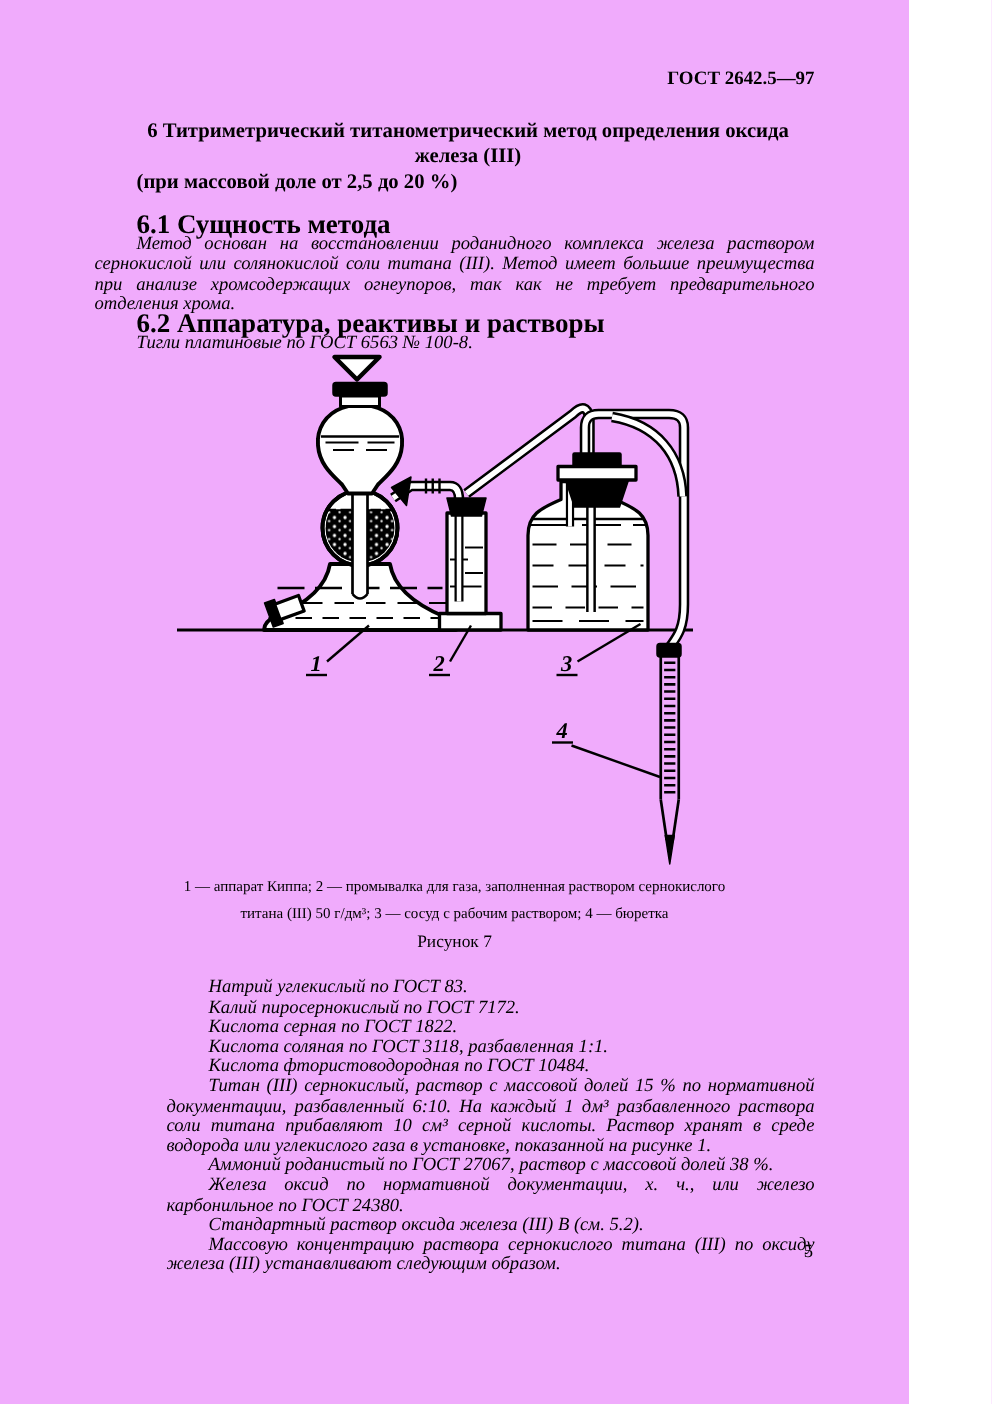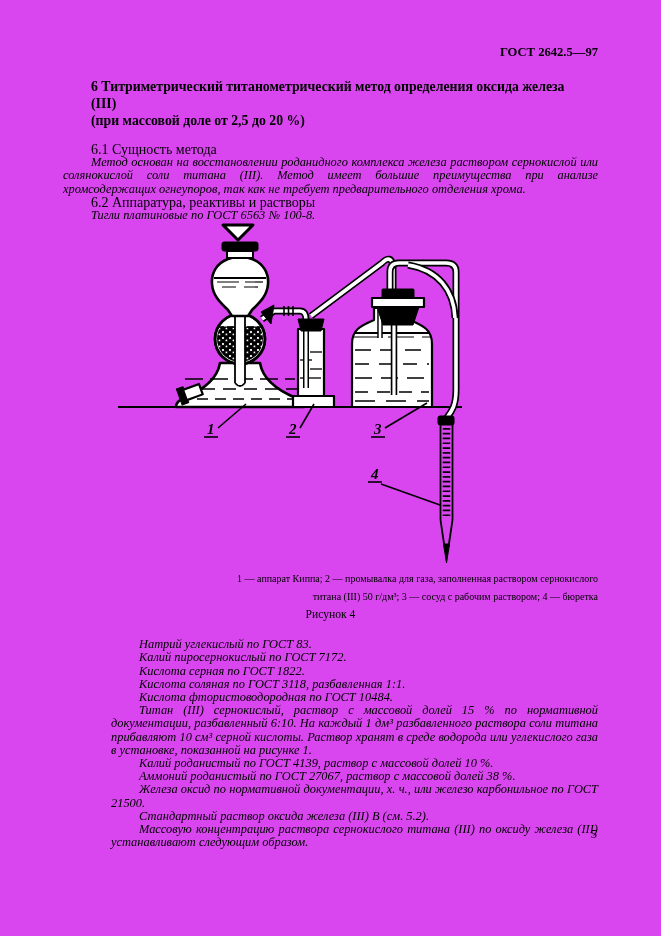--- a/index.html
+++ b/index.html
@@ -1,43 +1,43 @@
 <!DOCTYPE html>
 <html lang="ru"><head>
 <meta charset="utf-8">
 <style>
   html,body{margin:0;padding:0;background:#fff;}
   .page{
-    position:relative;width:661px;height:936px;background:#d946ef;color:#000;
+    position:relative;width:606px;height:936px;background:#f0abfc;color:#000;
     font-family:"Liberation Serif","DejaVu Serif",serif;
     padding:46px 63px 0 63px;box-sizing:border-box;overflow:hidden;
   }
   .doc-header{text-align:right;font-weight:bold;font-size:12.6px;line-height:13px;}
   .doc-title{margin-top:19px;padding-left:28px;padding-right:10px;
     font-weight:bold;font-size:13.8px;line-height:17px;}
-  .sec-heading{margin:0;font-weight:normal;font-size:14px;line-height:13.2px;text-indent:28px;}
+  .sec-heading{margin:0;font-weight:bold;font-size:18px;line-height:13.2px;text-indent:28px;}
   .mt14{margin-top:14px;}
   p.body-line{margin:0;font-size:12.4px;line-height:13.2px;text-align:justify;text-indent:28px;font-style:italic;}
   .figure-block{margin-top:0;}
   .figure-block svg{display:block;margin-left:-3px;}
   .fig-caption{margin-top:2px;text-align:center;font-size:10px;line-height:18px;}
-  .fig-caption .cap-line{display:block;text-align:right;}
+  .fig-caption .cap-line{display:block;}
   .fig-label{margin-top:2px;text-align:center;font-size:11.6px;line-height:13px;}
   .reagents{margin-top:17px;margin-left:48px;}
   .page-number{position:absolute;top:827px;right:64px;font-size:12.4px;}
 </style>
 </head>
 <body>
 
 <div class="page">
 
   <div class="doc-header">ГОСТ 2642.5—97</div>
 
   <div class="doc-title">
-    <span style="display:block;">6 Титриметрический титанометрический метод определения оксида железа (III)</span>
+    <span style="display:block;text-align:center;">6 Титриметрический титанометрический метод определения оксида железа (III)</span>
     <span style="display:block;">(при массовой доле от 2,5 до 20 %)</span>
   </div>
 
   <p class="sec-heading mt14">6.1 Сущность метода</p>
   <p class="body-line">Метод основан на восстановлении роданидного комплекса железа раствором сернокислой или солянокислой соли титана (III). Метод имеет большие преимущества при анализе хромсодержащих огнеупоров, так как не требует предварительного отделения хрома.</p>
 
   <p class="sec-heading">6.2 Аппаратура, реактивы и растворы</p>
   <p class="body-line">Тигли платиновые по ГОСТ 6563 № 100-8.</p>
 
   <div class="figure-block">
@@ -163,32 +163,31 @@
         <line x1="321" y1="262" x2="380" y2="283" stroke="#000" stroke-width="1.6"></line>
         <text x="311" y="257">4</text>
         <line x1="308" y1="260" x2="322" y2="260" stroke="#000" stroke-width="1.6"></line>
       </g>
     </svg>
 
     <div class="fig-caption">
       <span class="cap-line">1 — аппарат Киппа; 2 — промывалка для газа, заполненная раствором сернокислого</span>
       <span class="cap-line">титана (III) 50 г/дм³; 3 — сосуд с рабочим раствором; 4 — бюретка</span>
     </div>
-    <div class="fig-label">Рисунок 4</div>
+    <div class="fig-label">Рисунок 7</div>
   </div>
 
   <div class="reagents">
     <p class="body-line">Натрий углекислый по ГОСТ 83.</p>
     <p class="body-line">Калий пиросернокислый по ГОСТ 7172.</p>
     <p class="body-line">Кислота серная по ГОСТ 1822.</p>
     <p class="body-line">Кислота соляная по ГОСТ 3118, разбавленная 1:1.</p>
     <p class="body-line">Кислота фтористоводородная по ГОСТ 10484.</p>
     <p class="body-line">Титан (III) сернокислый, раствор с массовой долей 15 % по нормативной документации, разбавленный 6:10. На каждый 1 дм³ разбавленного раствора соли титана прибавляют 10 см³ серной кислоты. Раствор хранят в среде водорода или углекислого газа в установке, показанной на рисунке 1.</p>
-    <p class="body-line">Калий роданистый по ГОСТ 4139, раствор с массовой долей 10 %.</p>
     <p class="body-line">Аммоний роданистый по ГОСТ 27067, раствор с массовой долей 38 %.</p>
-    <p class="body-line">Железа оксид по нормативной документации, х. ч., или железо карбонильное по ГОСТ 21500.</p>
+    <p class="body-line">Железа оксид по нормативной документации, х. ч., или железо карбонильное по ГОСТ 24380.</p>
     <p class="body-line">Стандартный раствор оксида железа (III) В (см. 5.2).</p>
     <p class="body-line">Массовую концентрацию раствора сернокислого титана (III) по оксиду железа (III) устанавливают следующим образом.</p>
   </div>
 
   <div class="page-number">5</div>
 
 </div>
 
 </body></html>

